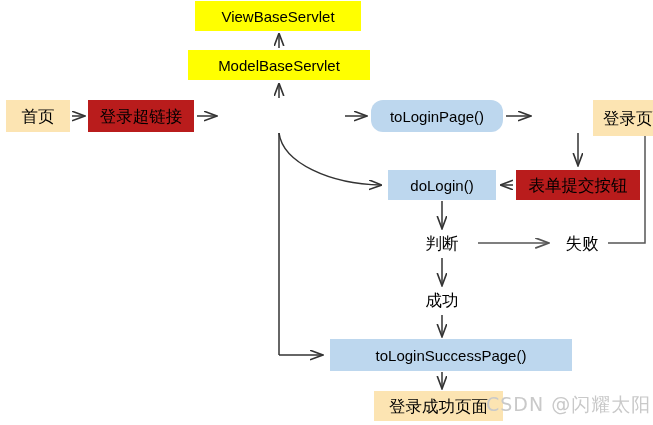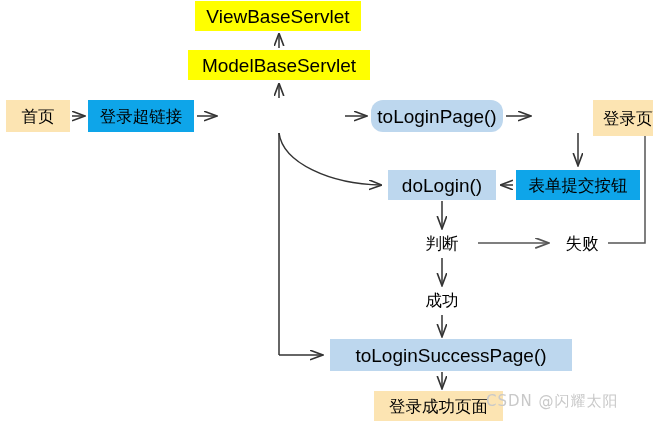--- a/index.html
+++ b/index.html
@@ -16,48 +16,48 @@
     height: 425px;
     background: #ffffff;
     overflow: hidden;
   }
   .node {
     position: absolute;
     display: flex;
     align-items: center;
     justify-content: center;
     box-sizing: border-box;
-    font-size: 19px;
+    font-size: 15px;
     line-height: 1;
     color: #000000;
     white-space: nowrap;
     letter-spacing: 0px;
   }
   .node.cn {
     font-size: 16.5px;
   }
   .fill-yellow   { background: #ffff00; }
   .fill-blue     { background: #bdd7ee; }
   .fill-orange   { background: #fce4b2; }
-  .fill-gray     { background: #0ea5e9; }
+  .fill-gray     { background: #b91c1c; }
   .fill-none     { background: transparent; }
 
   .svg-layer {
     position: absolute;
     left: 0;
     top: 0;
     width: 653px;
     height: 425px;
     pointer-events: none;
   }
   .watermark {
     position: absolute;
     left: 486px;
     top: 392px;
-    font-size: 15px;
+    font-size: 19px;
     color: #c9c9c9;
     white-space: nowrap;
     letter-spacing: 1px;
     font-family: "DejaVu Sans", sans-serif;
   }
 </style>
 </head>
 <body>
 
 <div id="canvas">

